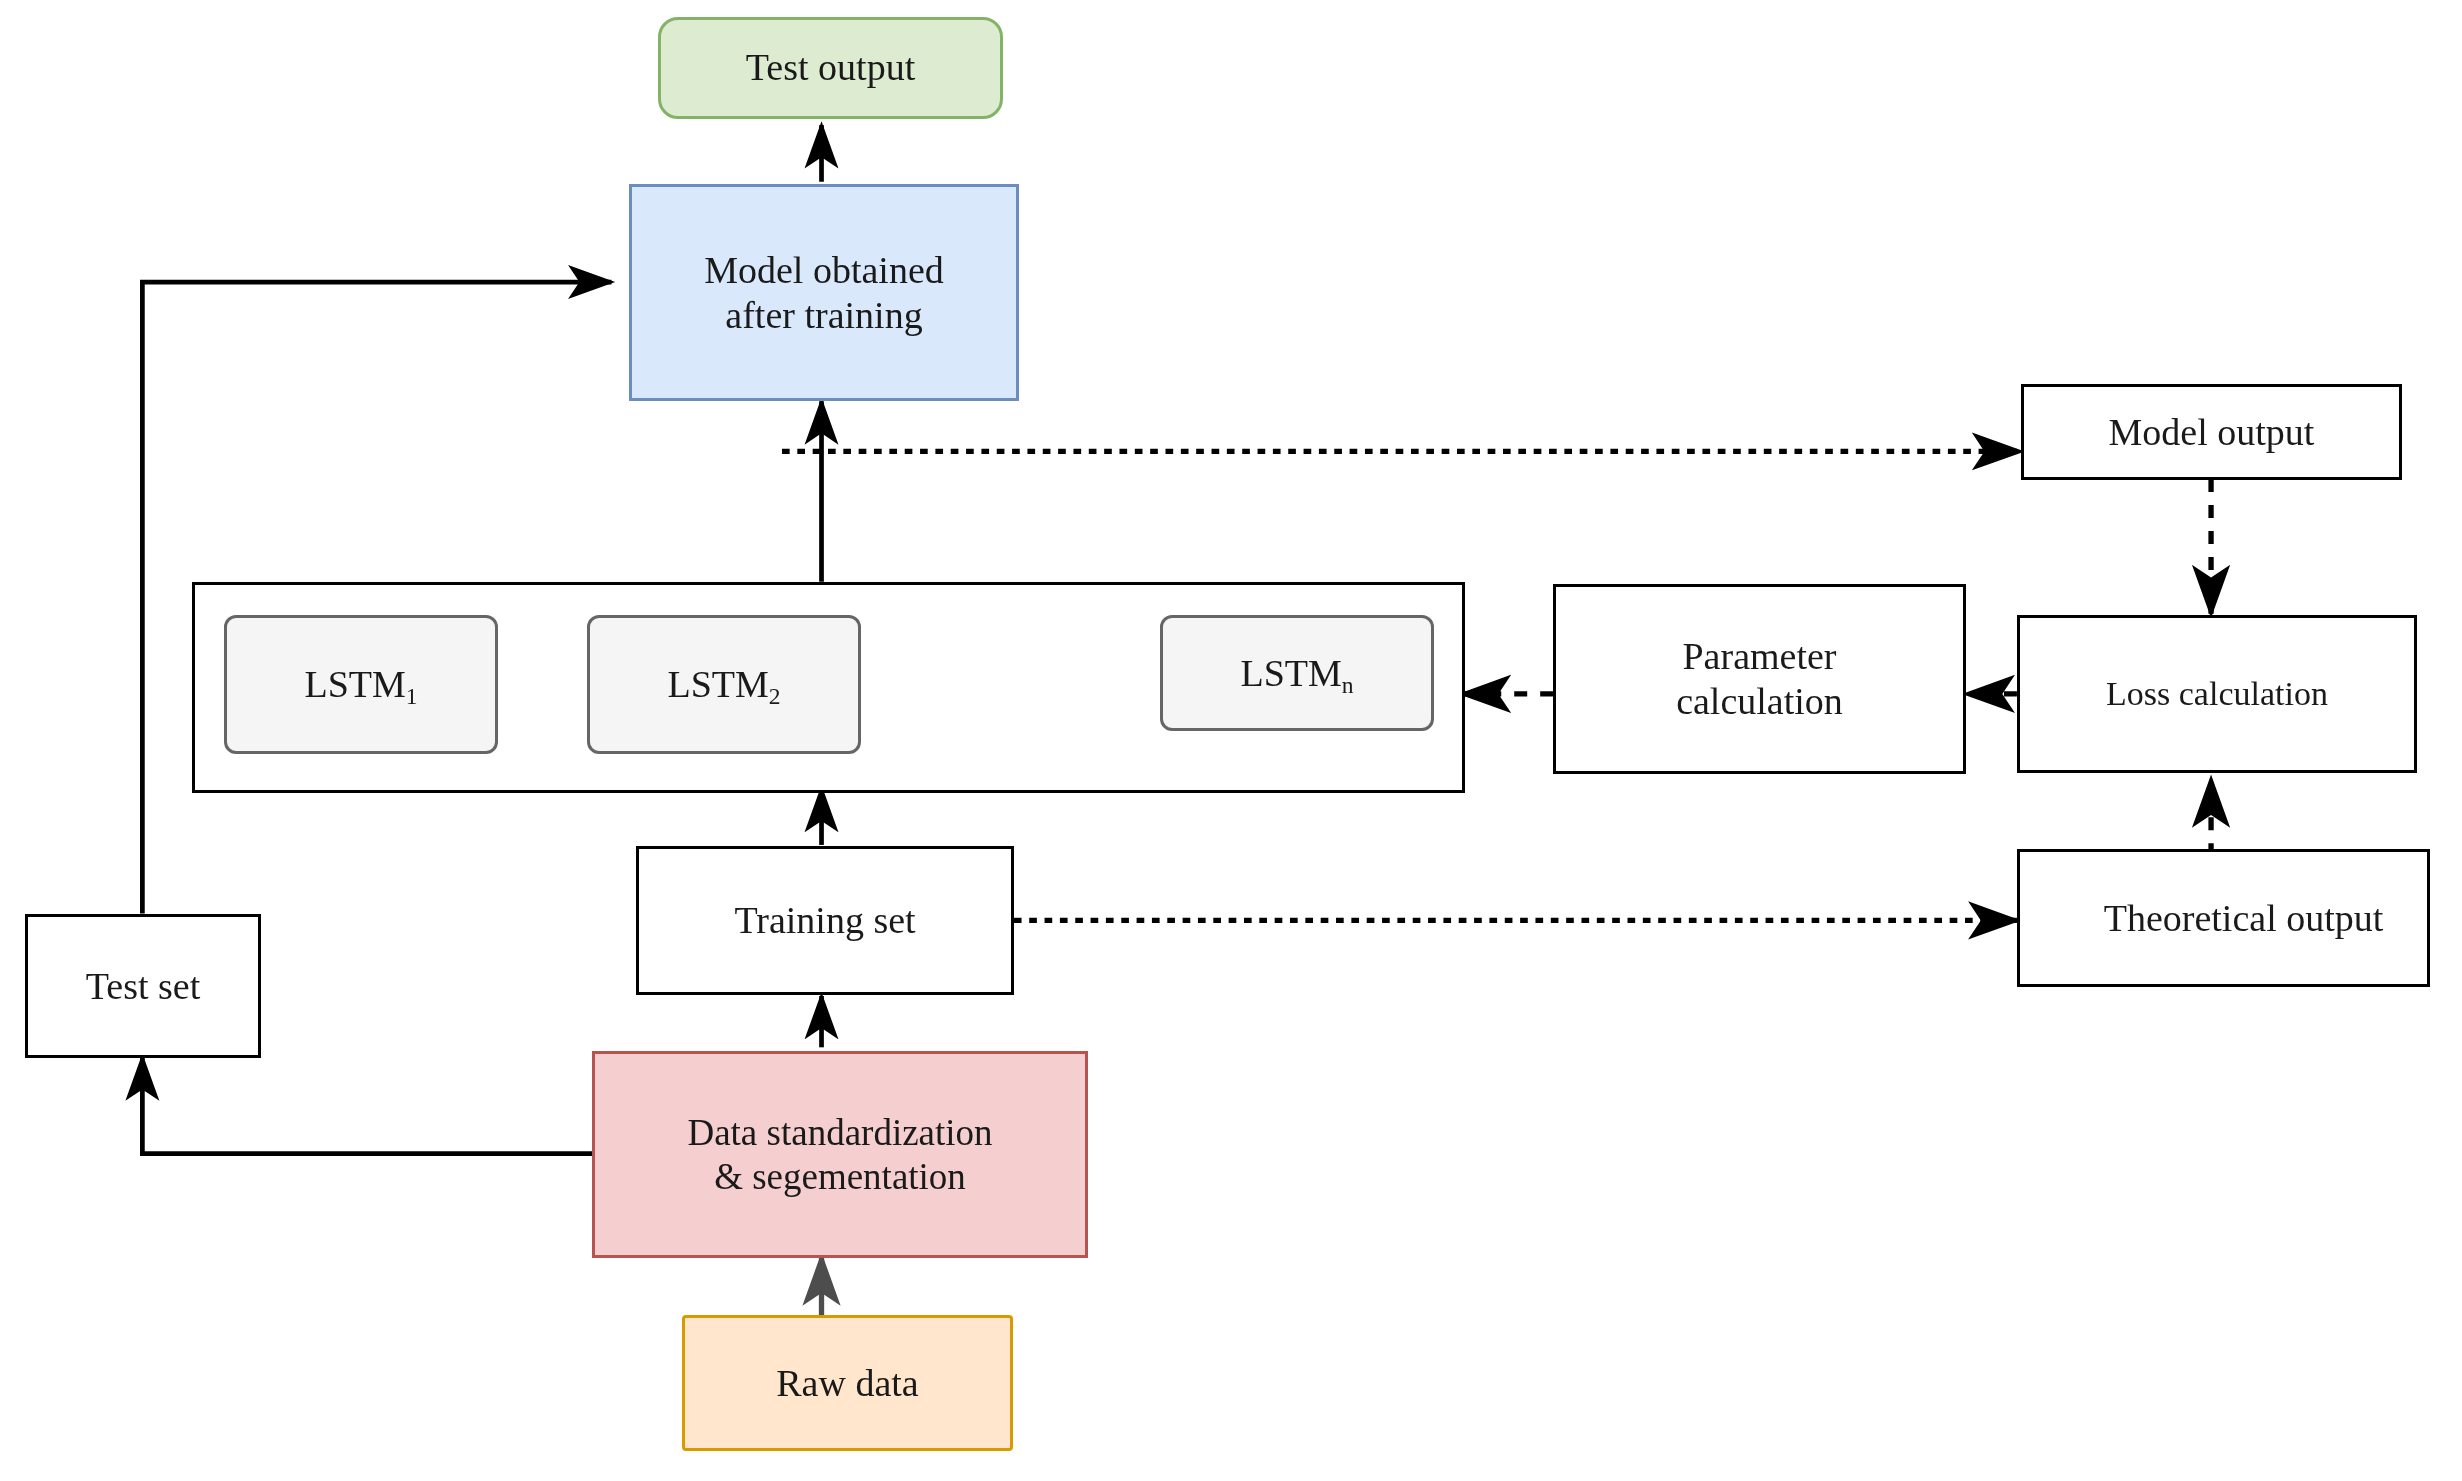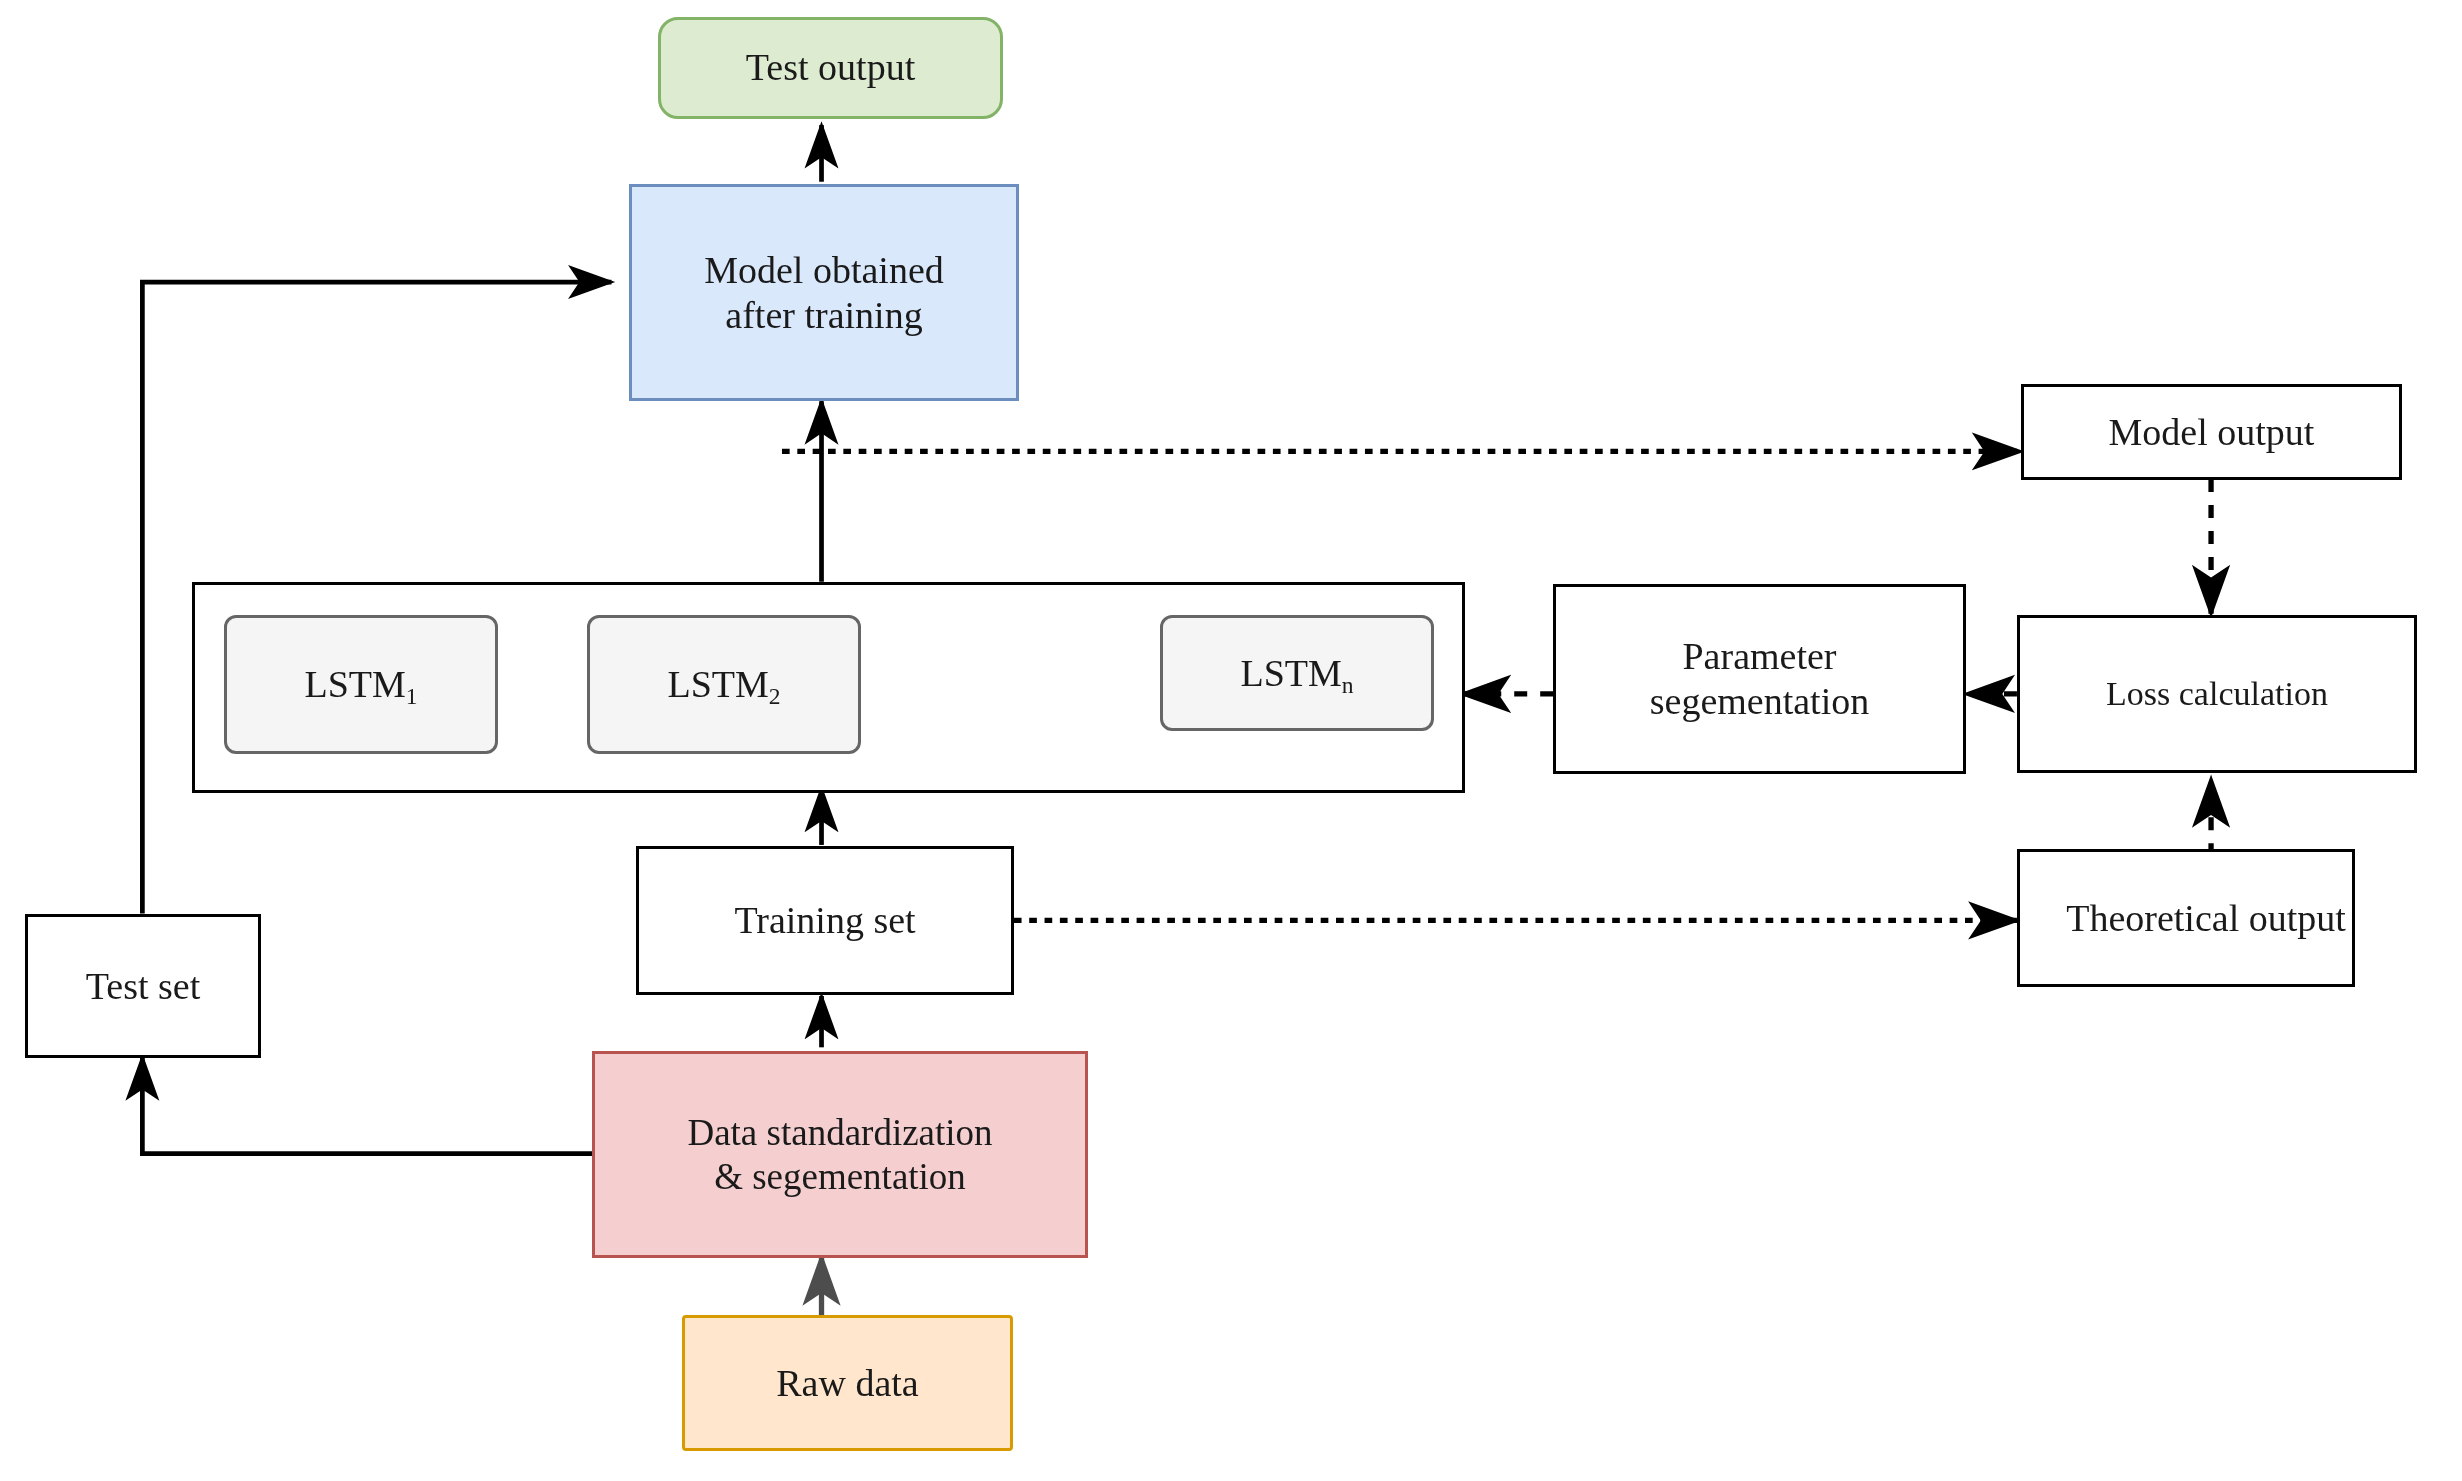--- a/index.html
+++ b/index.html
@@ -144,24 +144,24 @@
   <div class="node plain" style="left:2021px; top:384px; width:381px; height:96px; font-size:38px;">
     <span class="lbl">Model output</span>
   </div>
 
   <div class="node plain" style="left:2017px; top:615px; width:400px; height:158px; font-size:34px;">
     <span class="lbl">Loss calculation</span>
   </div>
 
   <div class="node plain" style="left:1553px; top:584px; width:413px; height:190px; font-size:38px; flex-direction:column;">
     <span>Parameter</span>
-    <span>segementation</span>
+    <span>calculation</span>
   </div>
 
-  <div class="node plain" style="left:2017px; top:849px; width:338px; height:138px; font-size:38px;padding-left:40px;">
+  <div class="node plain" style="left:2017px; top:849px; width:413px; height:138px; font-size:38px;padding-left:40px;">
     <span class="lbl">Theoretical output</span>
   </div>
 
   <div class="group-box" style="position:absolute; left:192px; top:582px; width:1267px; height:205px;"></div>
 
   <div class="node lstm" style="left:224px; top:615px; width:274px; height:139px; font-size:38px;">
     <span class="lbl"><span>LSTM</span><sub>1</sub></span>
   </div>
 
   <div class="node lstm" style="left:587px; top:615px; width:274px; height:139px; font-size:38px;">

